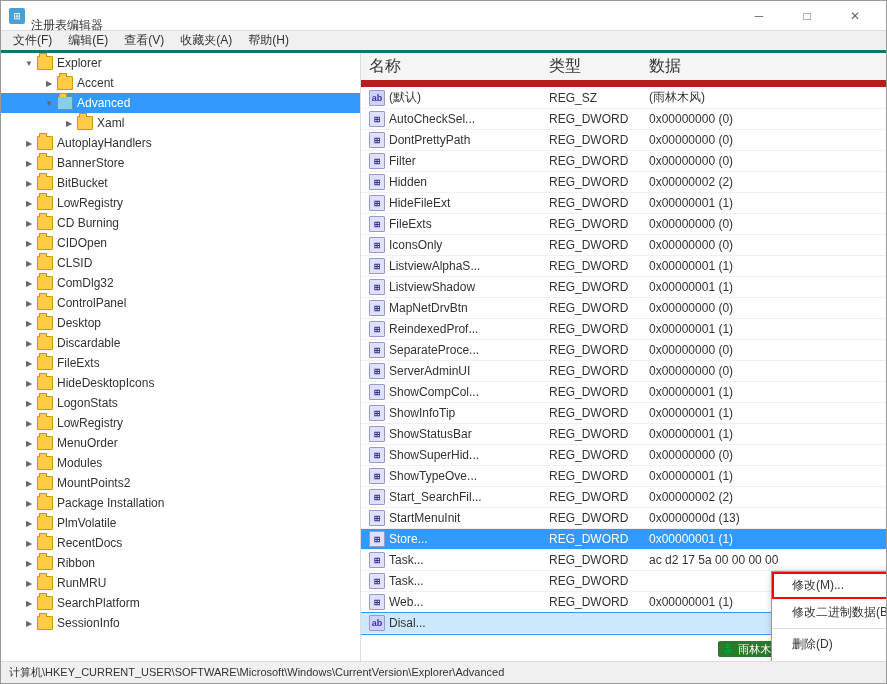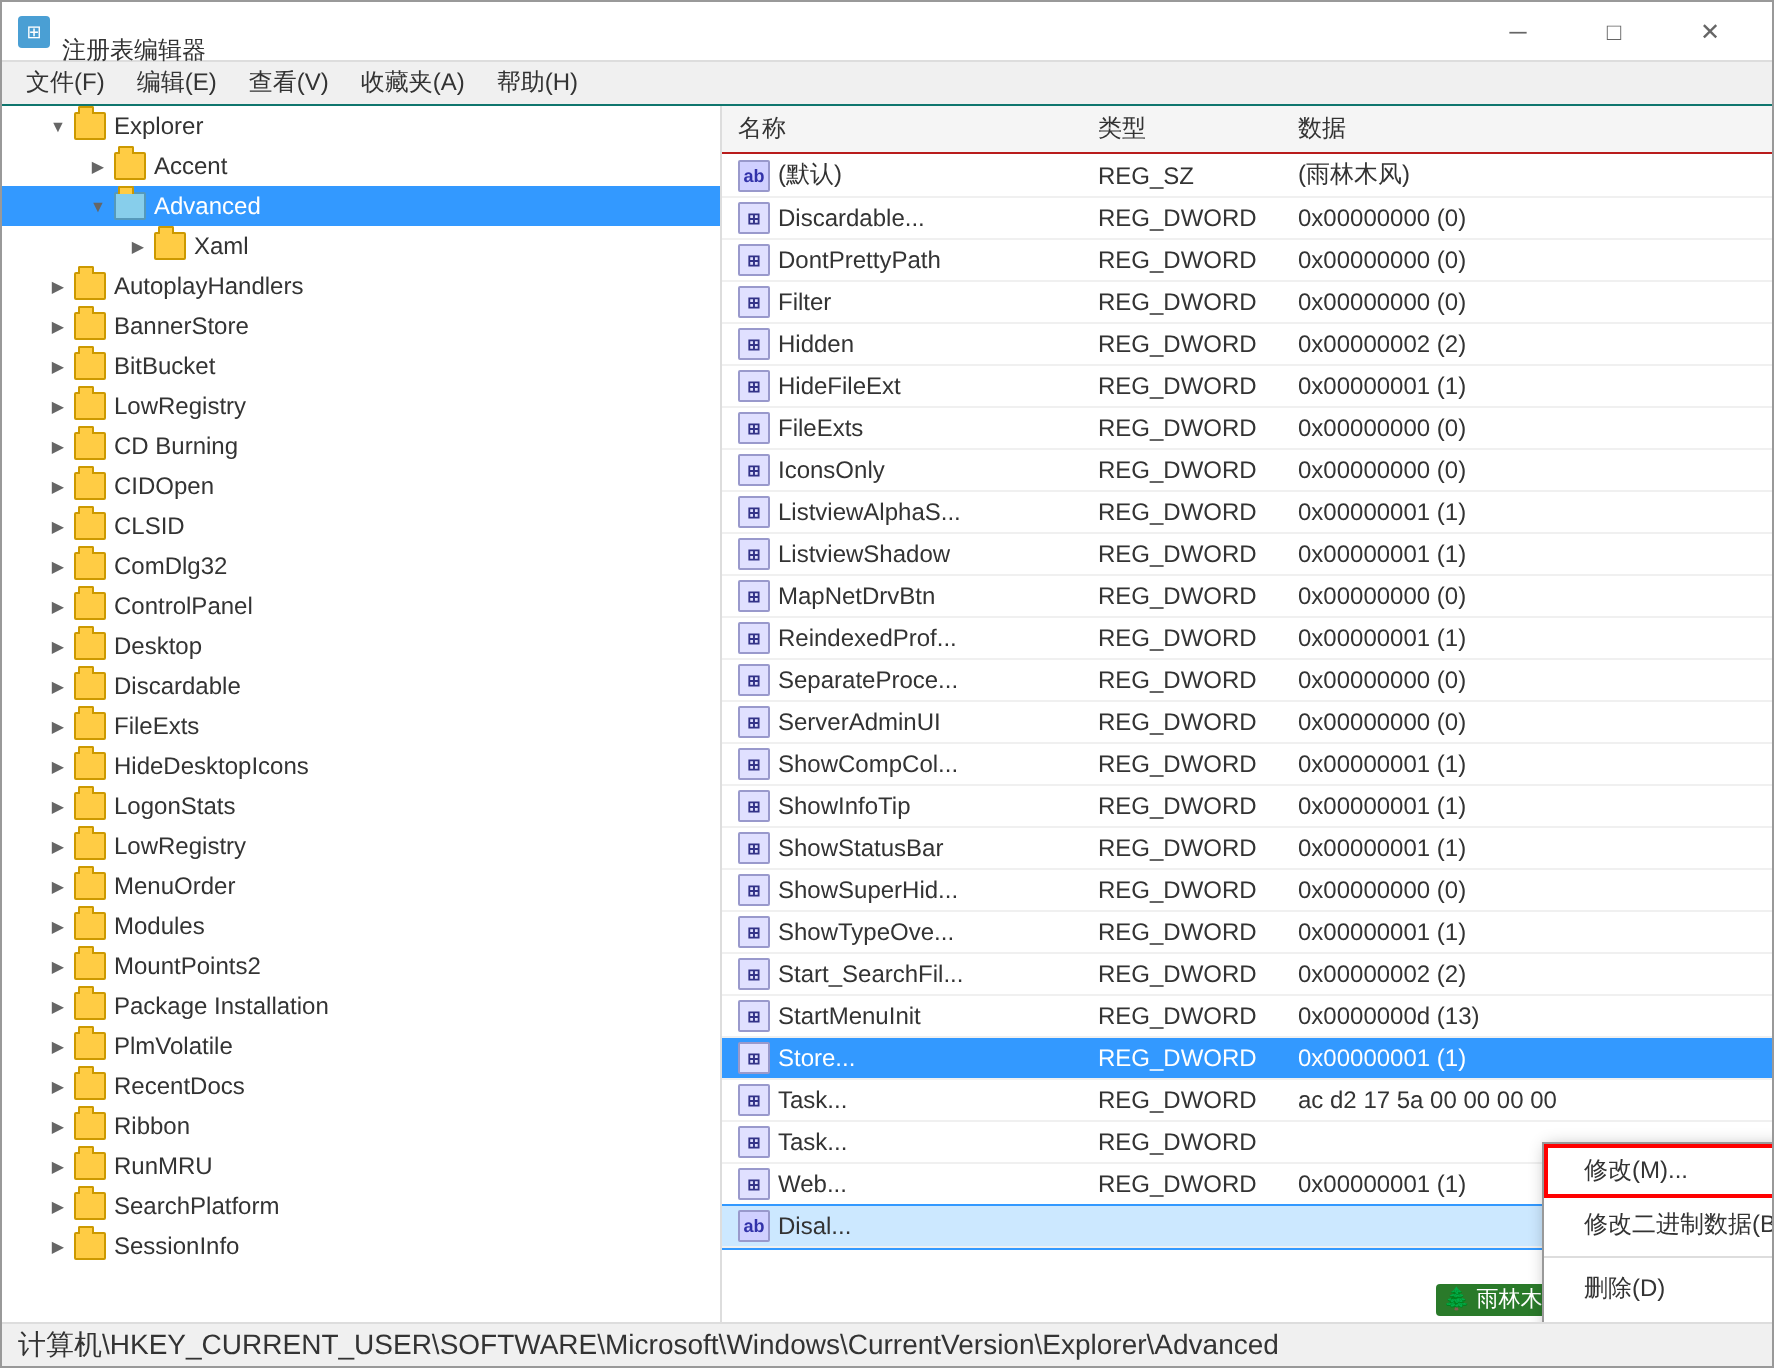--- a/index.html
+++ b/index.html
@@ -64,21 +64,21 @@
       display: flex;
       align-items: center;
       justify-content: center;
     }
     .menu-bar {
       background: #f0f0f0;
       height: 22px;
       display: flex;
       align-items: center;
       padding: 0 4px;
-      border-bottom: 1px solid #0f766e;
+      border-bottom: 3px solid #0f766e;
     }
     .menu-item {
       padding: 2px 8px;
       cursor: pointer;
       font-size: 12px;
       color: #333;
     }
     .main-content {
       display: flex;
       flex: 1;
@@ -143,25 +143,25 @@
     }
     .tree-label {
       font-size: 12px;
     }
     .right-panel table {
       width: 100%;
       border-collapse: collapse;
     }
     .right-panel th {
       background: #f5f5f5;
-      border-bottom: 1px solid #b91c1c;
+      border-bottom: 7px solid #b91c1c;
       padding: 3px 8px;
       text-align: left;
       font-weight: normal;
-      font-size: 12px;
+      font-size: 16px;
       color: #333;
       cursor: pointer;
       position: sticky;
       top: 0;
       z-index: 1;
     }
     .right-panel td {
       padding: 2px 8px;
       font-size: 12px;
       color: #333;
@@ -195,21 +195,21 @@
       border-radius: 1px;
     }
     .td-name { display: flex; align-items: center; }
     .status-bar {
       height: 22px;
       background: #f0f0f0;
       border-top: 1px solid #ddd;
       display: flex;
       align-items: center;
       padding: 0 8px;
-      font-size: 14px;
+      font-size: 11px;
       color: #333;
     }
     .context-menu {
       position: absolute;
       background: #fff;
       border: 1px solid #999;
       box-shadow: 2px 2px 8px rgba(0,0,0,0.3);
       z-index: 100;
       min-width: 160px;
       top: 518px;
@@ -464,21 +464,21 @@
                   <span>(默认)</span>
                 </div>
               </td>
               <td>REG_SZ</td>
               <td>(雨林木风)</td>
             </tr>
             <tr>
               <td>
                 <div class="td-name">
                   <span class="reg-icon reg-icon-dword">⊞</span>
-                  <span>Discardable...</span>
+                  <span>AutoCheckSel...</span>
                 </div>
               </td>
               <td>REG_DWORD</td>
               <td>0x00000000 (0)</td>
             </tr>
             <tr>
               <td>
                 <div class="td-name">
                   <span class="reg-icon reg-icon-dword">⊞</span>
                   <span>DontPrettyPath</span>

